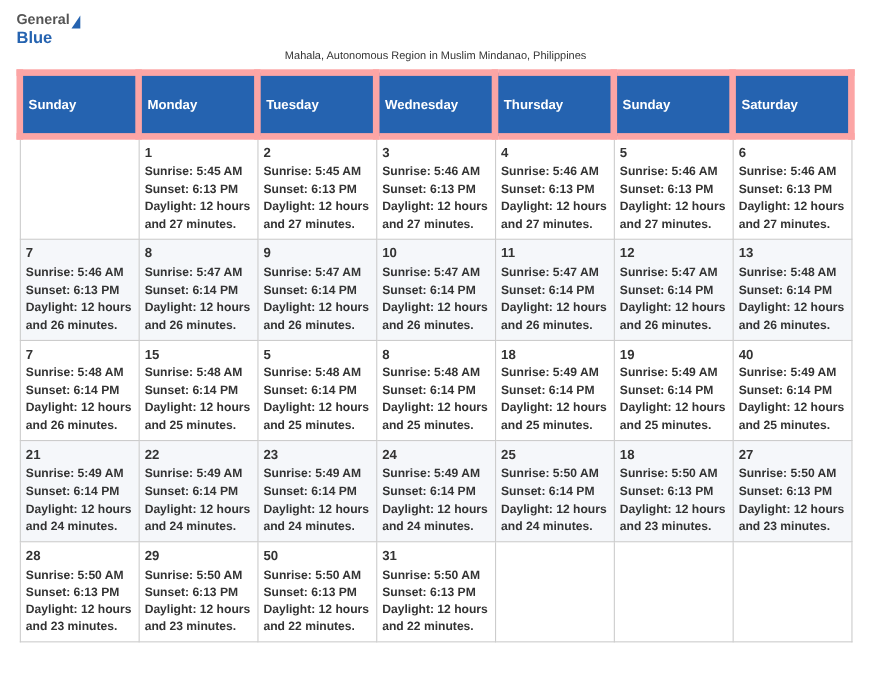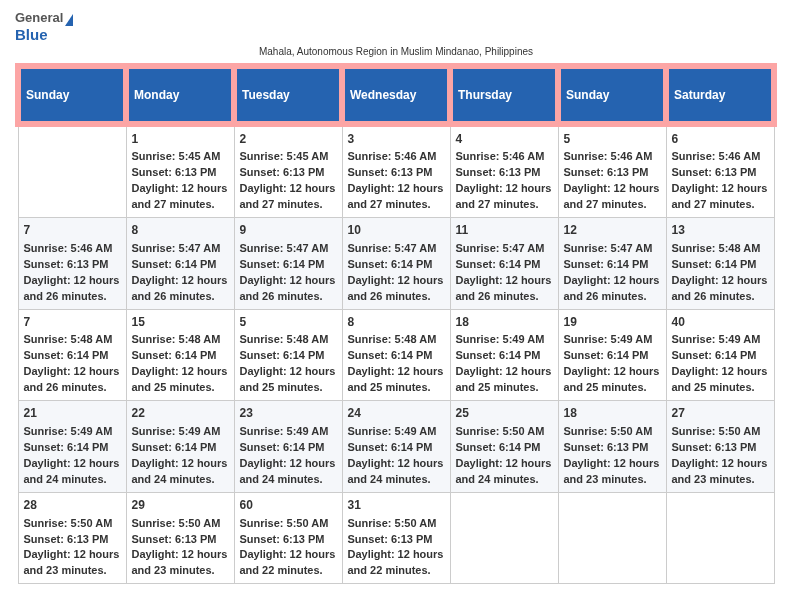--- a/index.html
+++ b/index.html
@@ -242,21 +242,21 @@
       </tr>
       <tr>
         <td><span class="day-number">28</span><span class="day-info" style="white-space: pre-line;">Sunrise: 5:50 AM
 Sunset: 6:13 PM
 Daylight: 12 hours
 and 23 minutes.</span></td>
         <td><span class="day-number">29</span><span class="day-info" style="white-space: pre-line;">Sunrise: 5:50 AM
 Sunset: 6:13 PM
 Daylight: 12 hours
 and 23 minutes.</span></td>
-        <td><span class="day-number">60</span><span class="day-info" style="white-space: pre-line;">Sunrise: 5:50 AM
+        <td><span class="day-number">50</span><span class="day-info" style="white-space: pre-line;">Sunrise: 5:50 AM
 Sunset: 6:13 PM
 Daylight: 12 hours
 and 22 minutes.</span></td>
         <td><span class="day-number">31</span><span class="day-info" style="white-space: pre-line;">Sunrise: 5:50 AM
 Sunset: 6:13 PM
 Daylight: 12 hours
 and 22 minutes.</span></td>
         <td class="empty-cell"></td>
         <td class="empty-cell"></td>
         <td class="empty-cell"></td>

